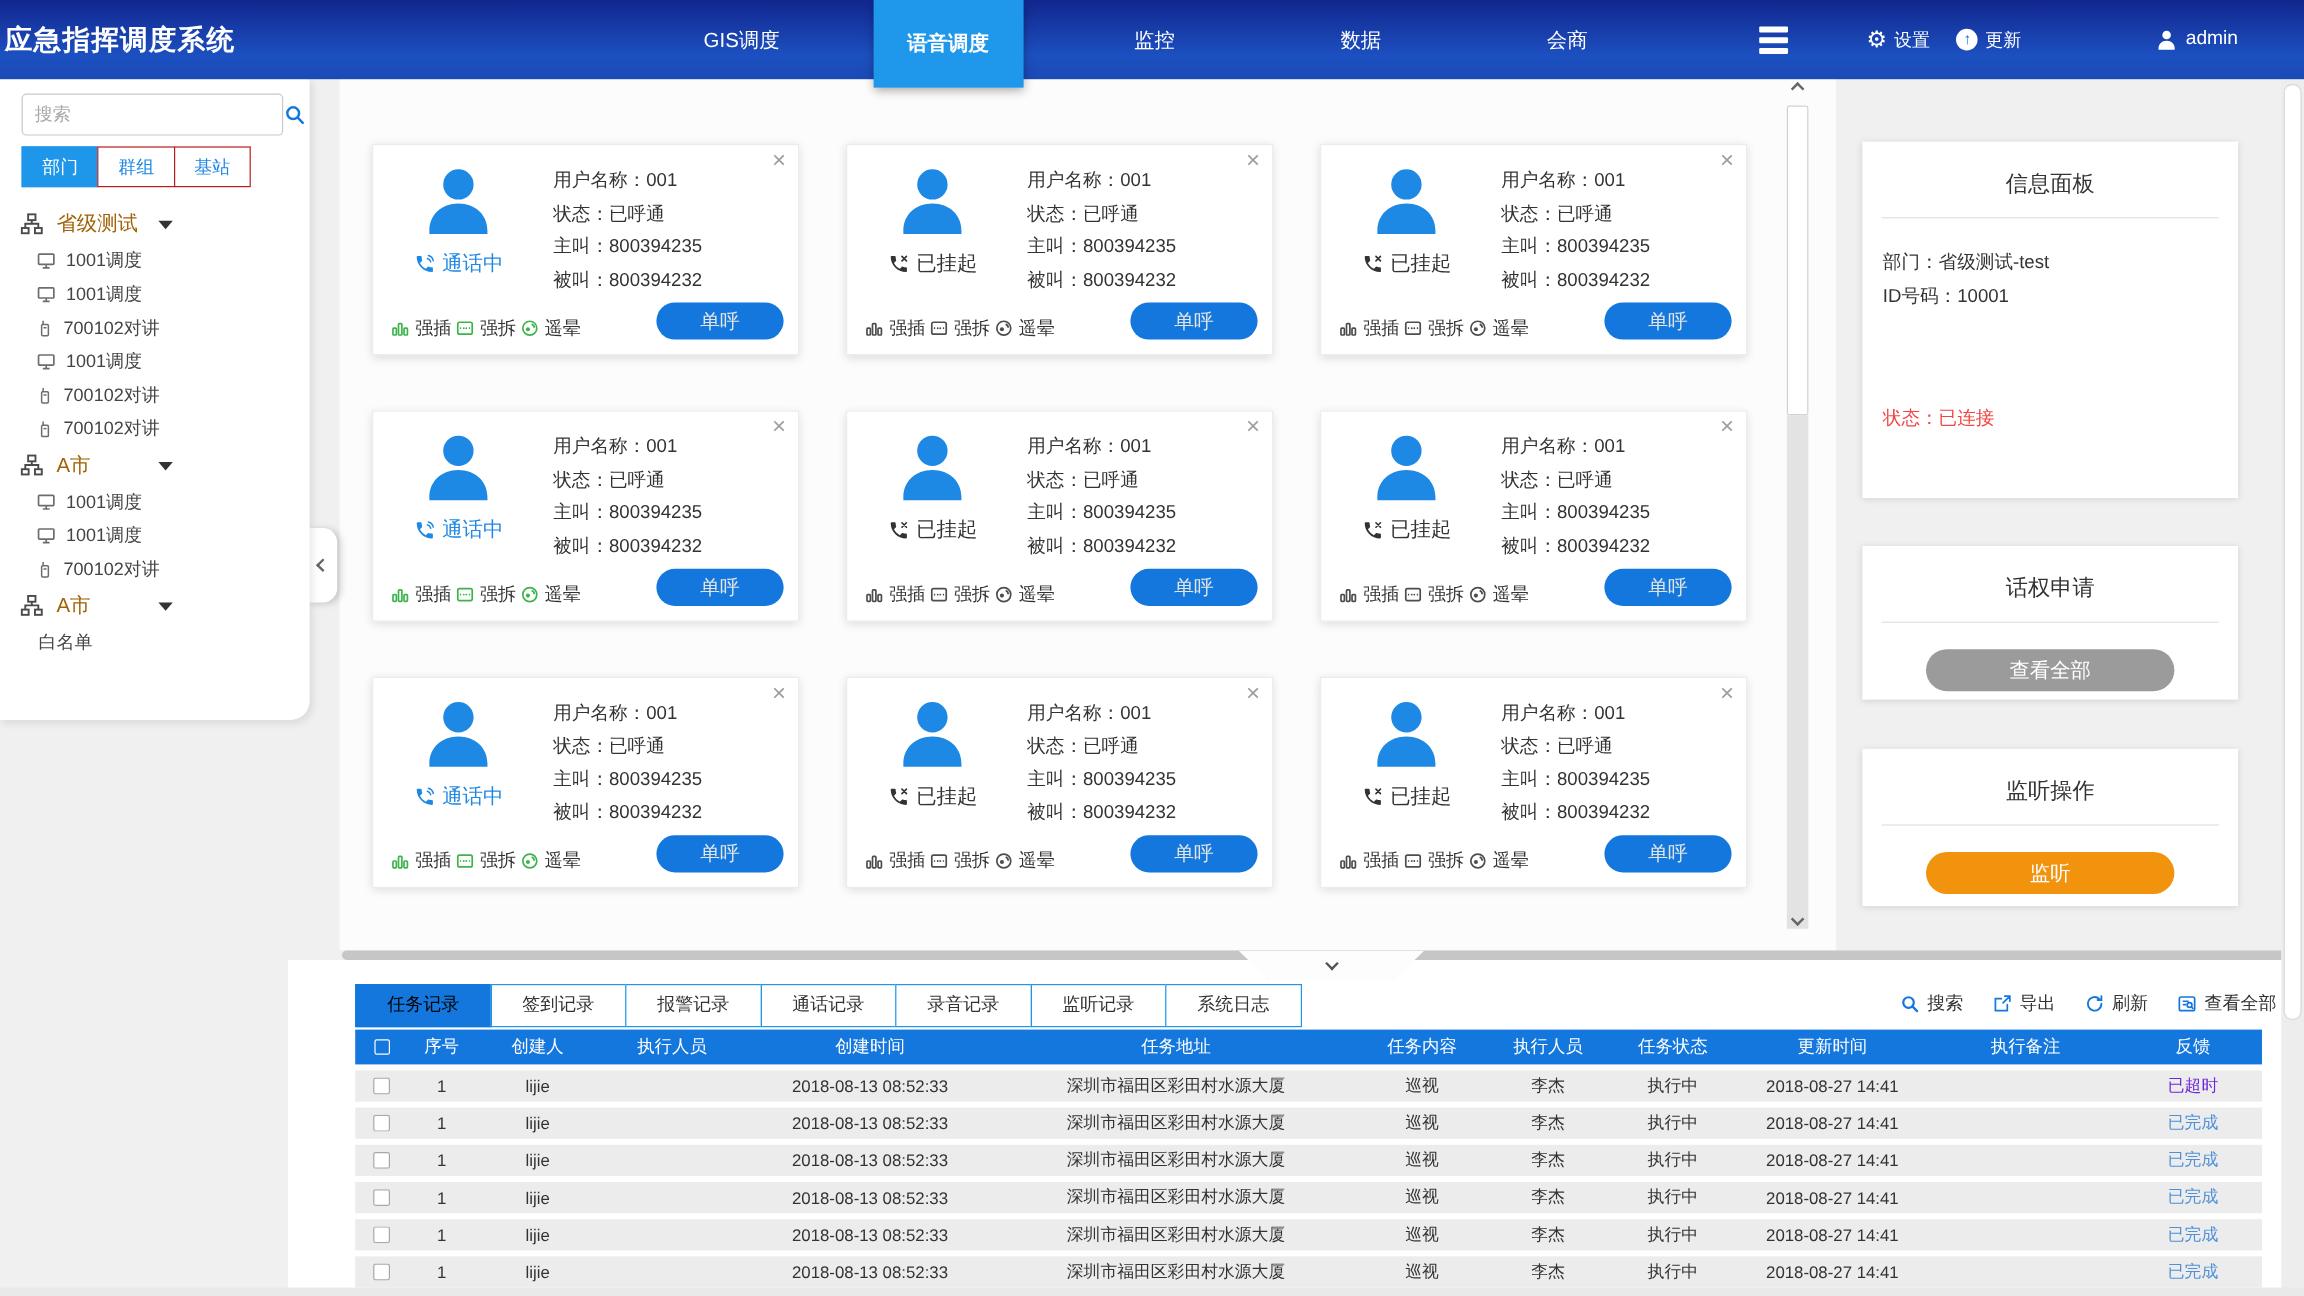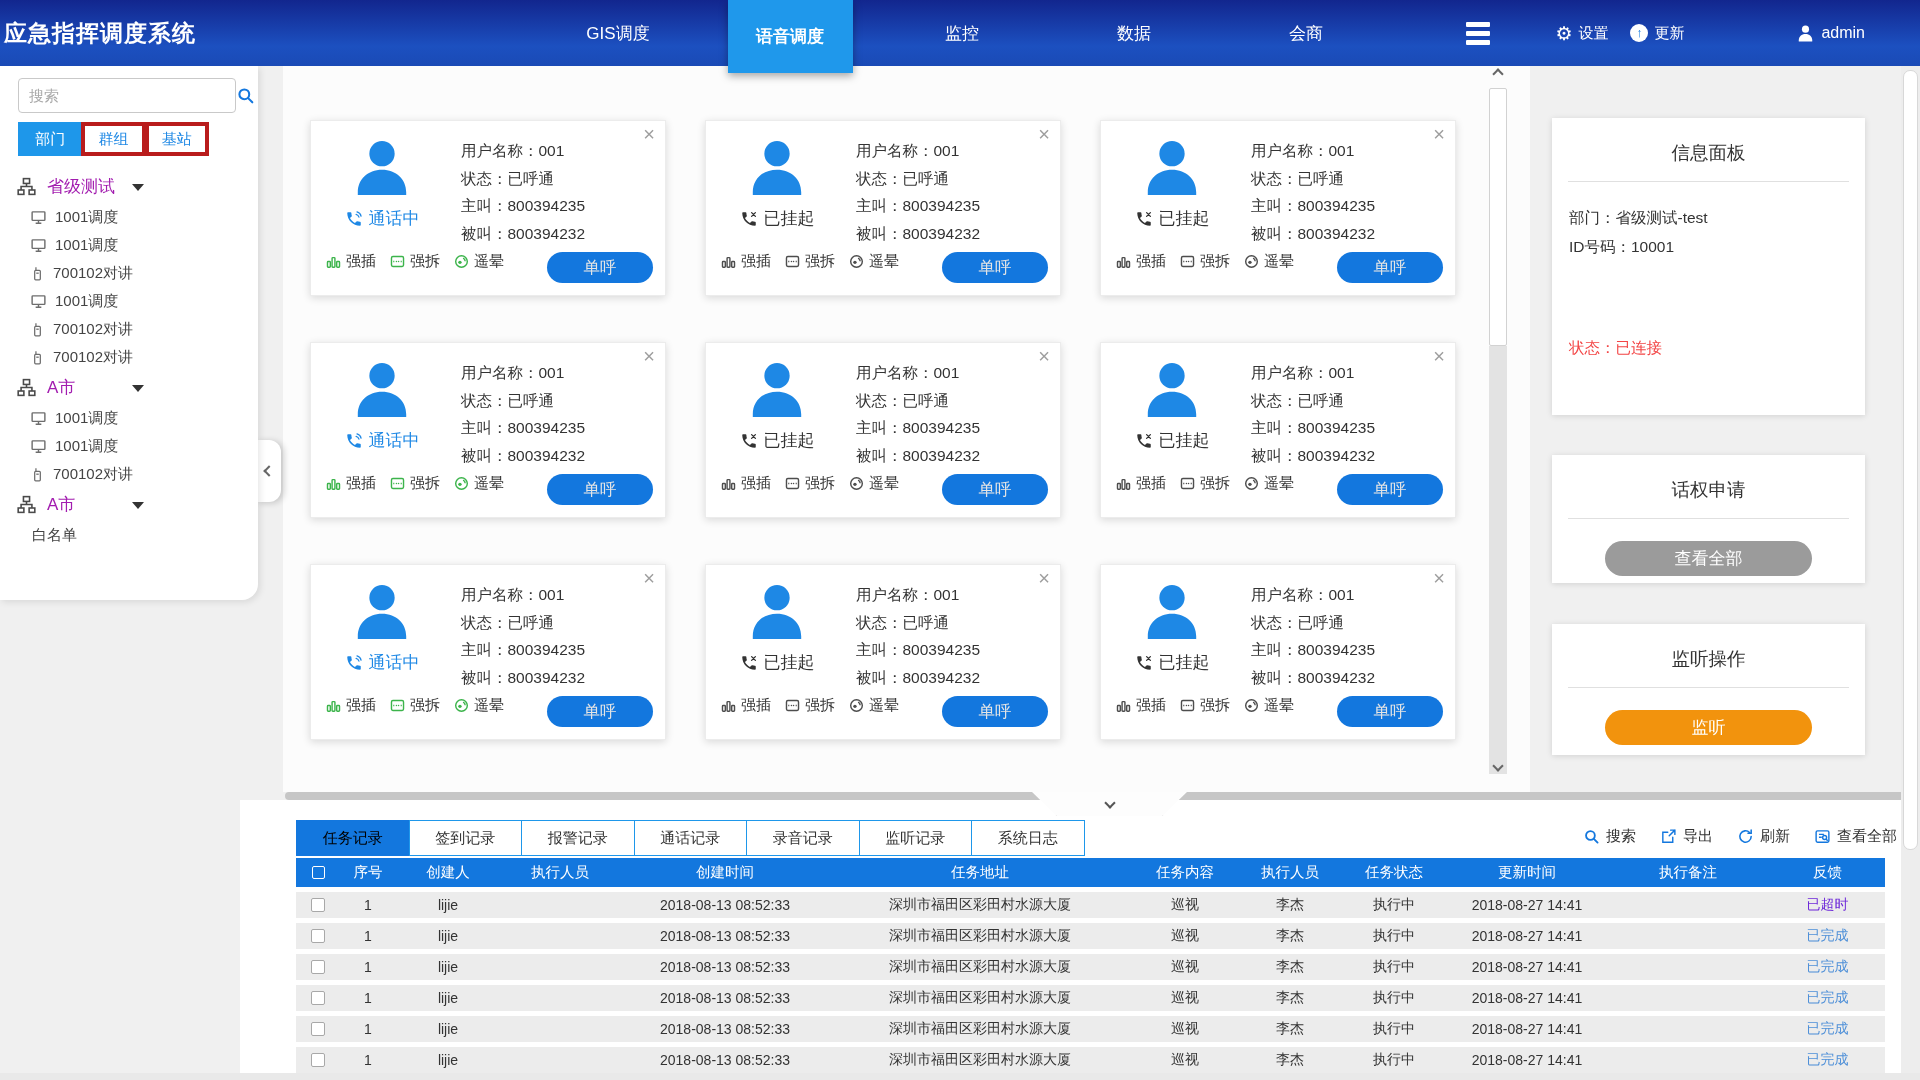--- a/index.html
+++ b/index.html
@@ -31,28 +31,28 @@
   
   .sidebar { position:absolute; left:0; top:66px; width:258px; height:534px; background:#fff;
     box-shadow:2px 2px 7px rgba(0,0,0,.10); border-bottom-right-radius:16px; z-index:10; }
   .search-box { position:absolute; left:18px; top:12px; width:218px; height:35px;
     border:1px solid #c9c9c9; border-radius:4px; background:#fff; display:flex; align-items:center; }
   .search-box input { flex:1; border:0; outline:0; padding:0 8px 0 10px; font-size:15px; color:#444;
     font-family:"Liberation Sans", sans-serif; background:transparent; }
   .search-box input::placeholder { color:#a9a9a9; }
   .search-box .sic { margin-right:8px; display:flex; }
   .side-tabs { position:absolute; left:18px; top:56px; width:191px; height:34px; display:flex; }
-  .side-tab { flex:1; border:4px solid #b91c1c; margin-left:-1px; display:flex; align-items:center;
+  .side-tab { flex:1; border:1px solid #b91c1c; margin-left:-1px; display:flex; align-items:center;
     justify-content:center; font-size:15px; color:#1e88e5; background:#fff; cursor:pointer; }
   .side-tab:first-child { margin-left:0; }
   .side-tab.active { background:#1e97ea; color:#fff; border-color:#1e97ea; }
   .tree { position:absolute; left:0; top:104px; width:258px; }
   .tree-group { position:relative; height:33px; display:flex; align-items:center; gap:10px;
     padding-left:16px; cursor:pointer; }
-  .g-label { font-size:17px; color:#a21caf; }
+  .g-label { font-size:17px; color:#a16207; }
   .caret { position:absolute; left:132px; top:14px; width:0; height:0;
     border-left:6px solid transparent; border-right:6px solid transparent; border-top:7px solid #333; }
   .tree-child { height:28px; display:flex; align-items:center; gap:8px; padding-left:30px;
     font-size:15px; color:#444; cursor:pointer; }
   .tree-child svg { display:none; }
   .tree-child.ic-monitor .mi { display:inline-block; }
   .tree-child.ic-radio .ri { display:inline-block; }
   .tree-child.ic-none { padding-left:32px; }
   .side-handle { position:absolute; left:256px; top:440px; width:25px; height:62px; background:#fff;
     border-radius:0 12px 12px 0; box-shadow:3px 1px 6px rgba(0,0,0,.18); z-index:9;
@@ -71,21 +71,21 @@
   .card { position:relative; width:356px; height:176px; background:#fff; border:1px solid #ececec;
     box-shadow:0 2px 8px rgba(0,0,0,.14); }
   .card .close-x { position:absolute; right:10px; top:2px; font-size:20px; color:#9e9e9e; cursor:pointer; }
   .card .left-col { position:absolute; left:0; top:14px; width:142px; text-align:center; }
   .card .status-line { margin-top:2px; font-size:17px; display:flex; align-items:center;
     justify-content:center; gap:6px; }
   .card.talking .status-line { color:#1e88e5; }
   .card.held .status-line { color:#333; }
   .card .info { position:absolute; left:150px; top:16px; font-size:15.5px; color:#333; line-height:27.5px; }
   .card .footer { position:absolute; left:14px; right:12px; bottom:12px; display:flex;
-    align-items:flex-start; gap:13px; }
+    align-items:flex-end; gap:3px; }
   .act { display:flex; align-items:center; gap:4px; font-size:15px; color:#333; cursor:pointer; }
   .card.talking .act svg { color:#3cb44b; }
   .card.held .act svg { color:#4d4d4d; }
   .call-btn { margin-left:auto; width:106px; height:31px; border-radius:16px; background:#1377de;
     color:#e5e5e5; font-size:16.5px; display:flex; align-items:center; justify-content:center;
     border:0; cursor:pointer; font-family:"Liberation Sans", sans-serif; }
 
   
   .vscroll { position:absolute; left:1489px; top:70px; width:18px; height:722px; }
   .vscroll .zone-top { height:18px; display:flex; align-items:flex-start; justify-content:center; }

